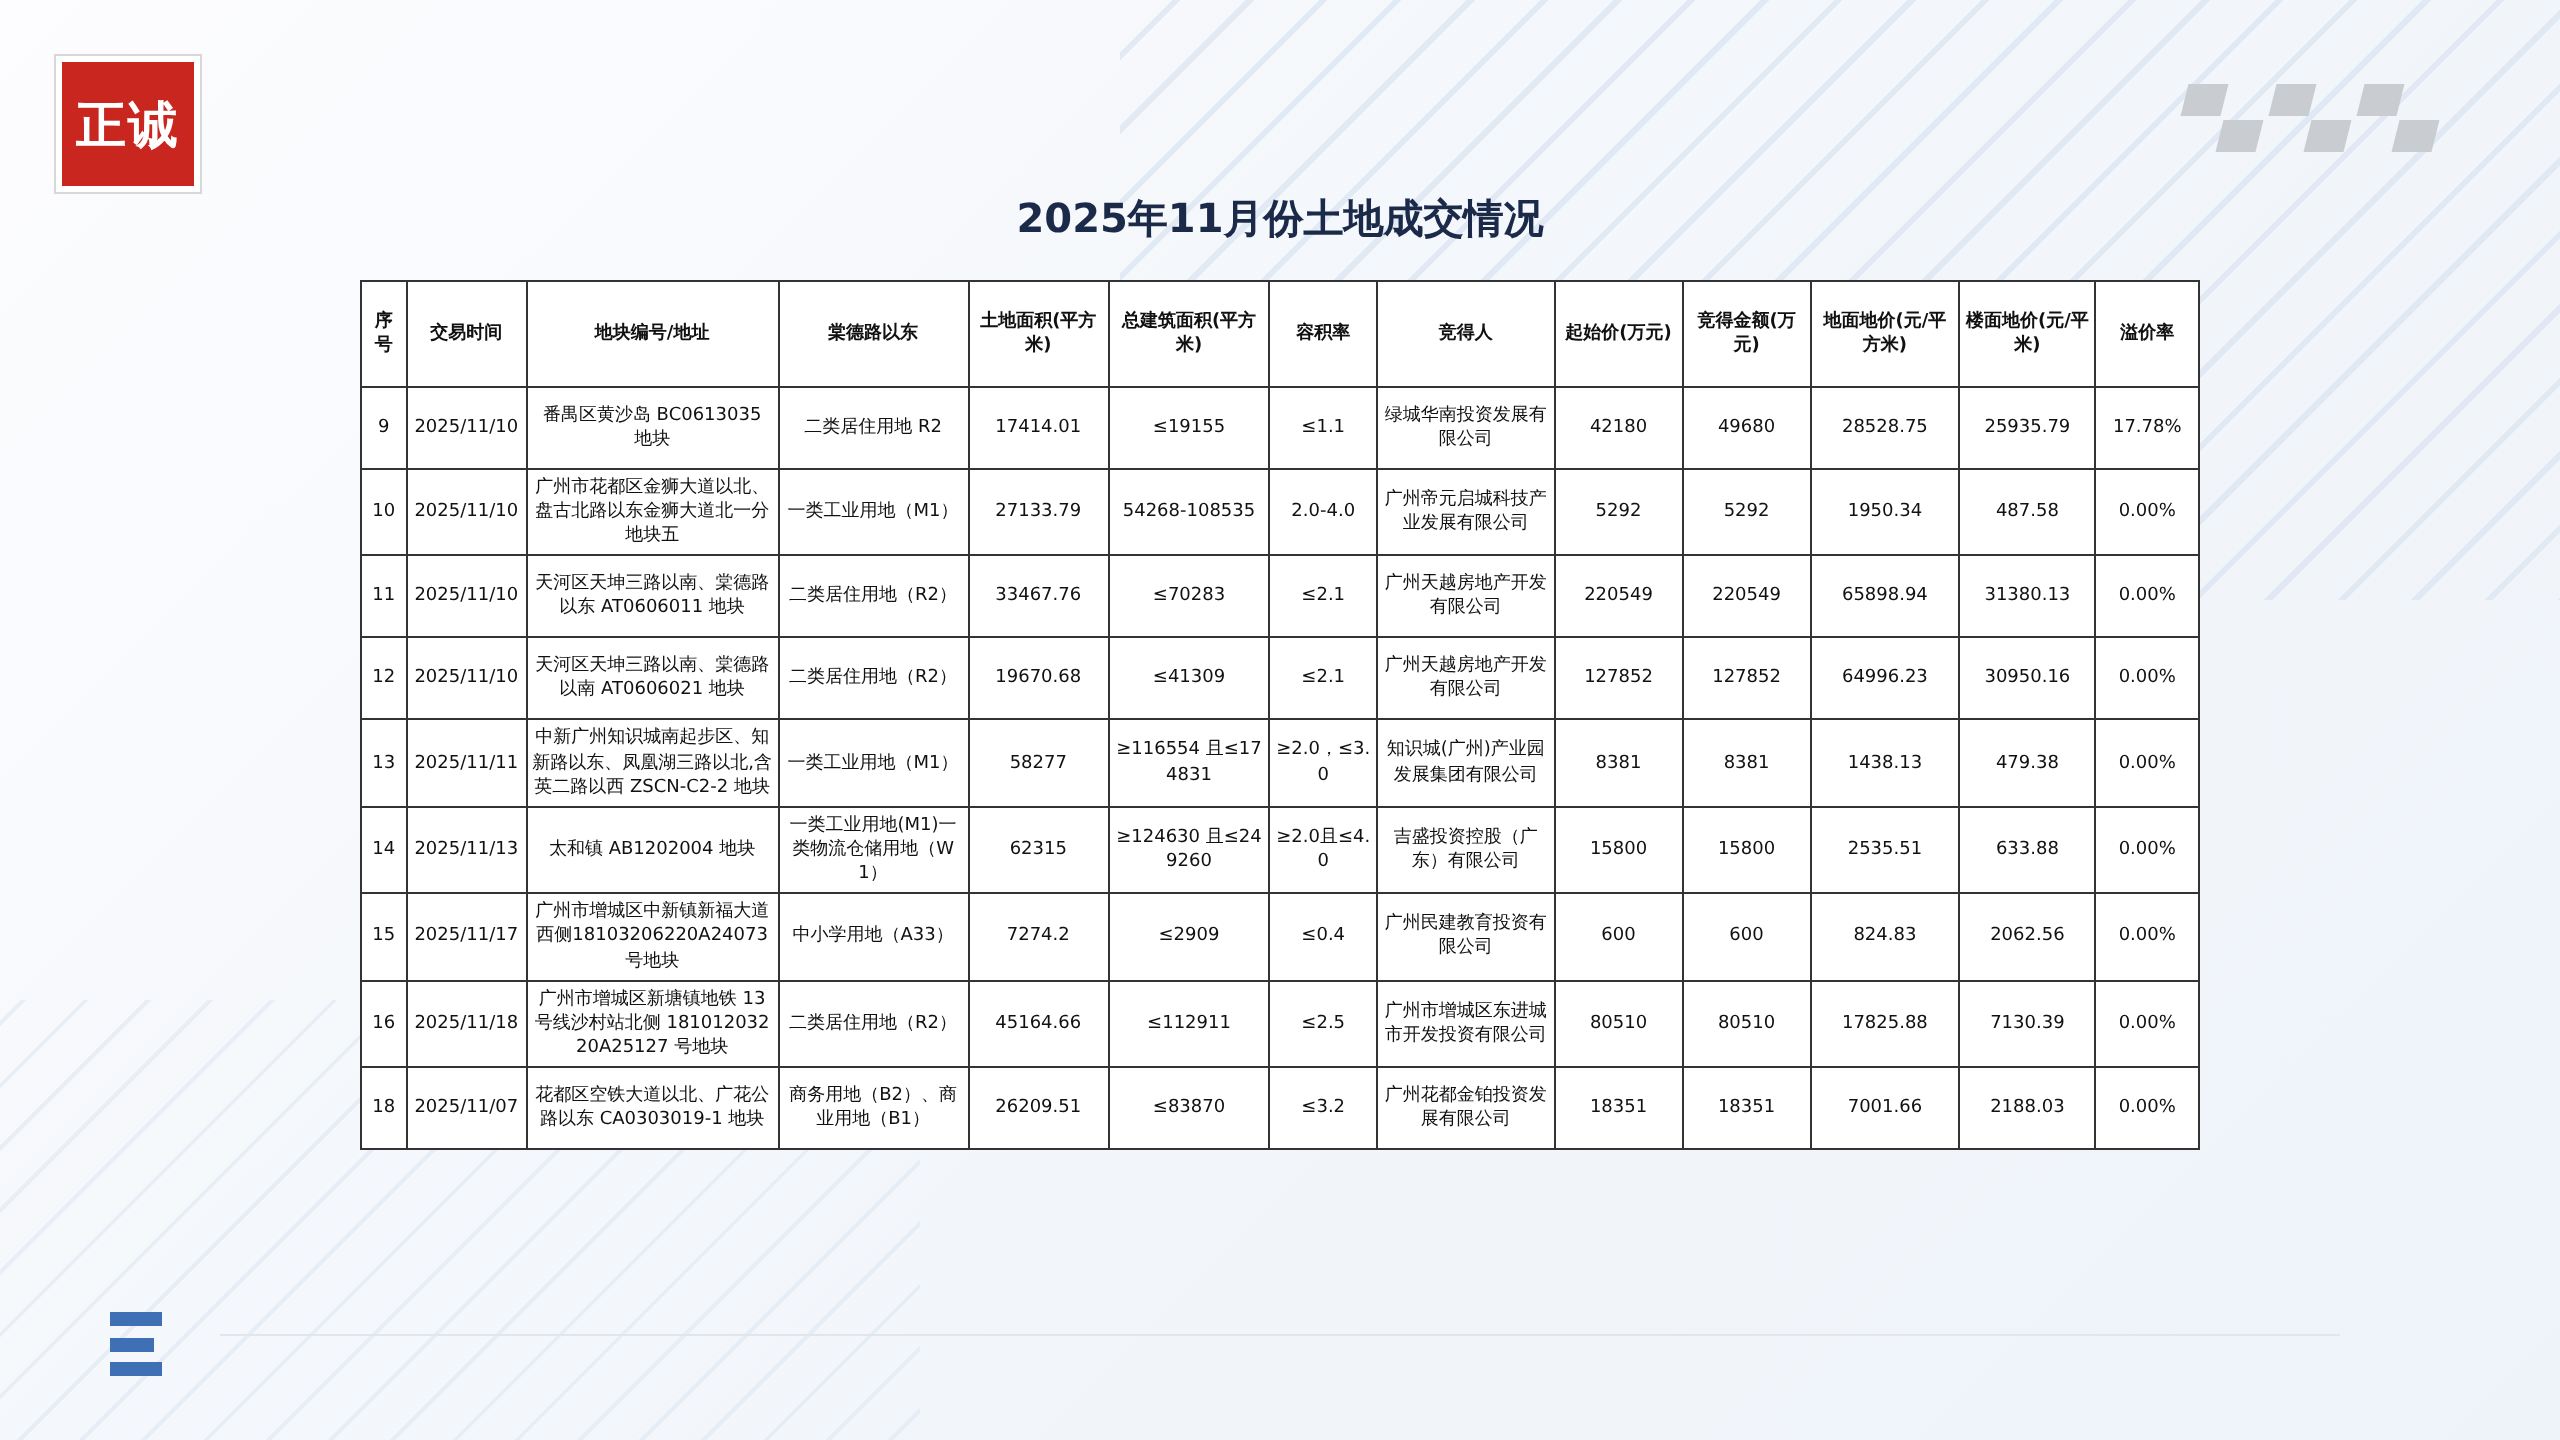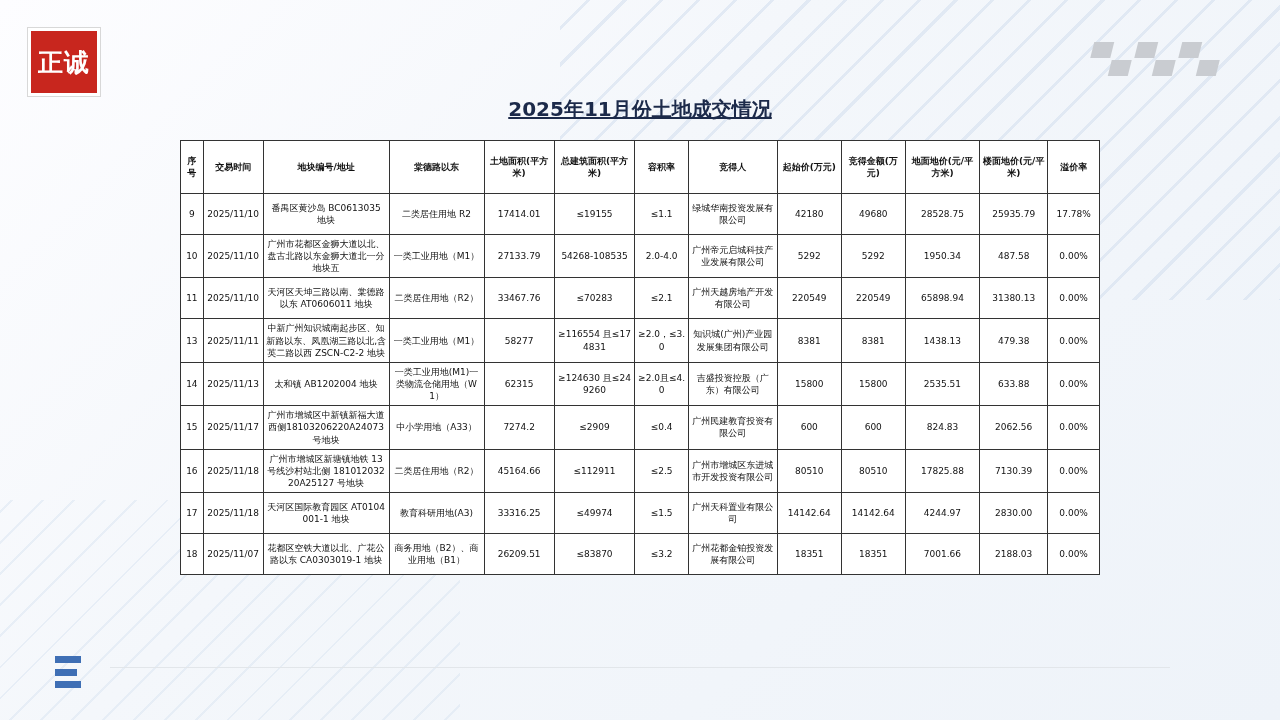--- a/index.html
+++ b/index.html
@@ -135,21 +135,20 @@
   .title {
     position: absolute;
     top: 96px;
     left: 0;
     width: 100%;
     text-align: center;
     font-size: 20px;
     font-weight: bold;
     color: #1c2a4a;
     font-family: "DejaVu Sans", "Liberation Sans", sans-serif;
-    text-decoration: underline;
   }
 
   .table-wrap {
     position: absolute;
     left: 180px;
     top: 140px;
     width: 992px;
   }
   table.land {
     border-collapse: collapse;
@@ -297,20 +296,35 @@
           <td>≤70283</td>
           <td>≤2.1</td>
           <td>广州天越房地产开发有限公司</td>
           <td>220549</td>
           <td>220549</td>
           <td>65898.94</td>
           <td>31380.13</td>
           <td>0.00%</td>
         </tr>
         <tr>
+          <td>12</td>
+          <td>2025/11/10</td>
+          <td>天河区天坤三路以南、棠德路以南 AT0606021 地块</td>
+          <td>二类居住用地（R2）</td>
+          <td>19670.68</td>
+          <td>≤41309</td>
+          <td>≤2.1</td>
+          <td>广州天越房地产开发有限公司</td>
+          <td>127852</td>
+          <td>127852</td>
+          <td>64996.23</td>
+          <td>30950.16</td>
+          <td>0.00%</td>
+        </tr>
+        <tr>
           <td>13</td>
           <td>2025/11/11</td>
           <td>中新广州知识城南起步区、知新路以东、凤凰湖三路以北,含英二路以西 ZSCN-C2-2 地块</td>
           <td>一类工业用地（M1）</td>
           <td>58277</td>
           <td>≥116554 且≤174831</td>
           <td>≥2.0，≤3.0</td>
           <td>知识城(广州)产业园发展集团有限公司</td>
           <td>8381</td>
           <td>8381</td>
@@ -357,35 +371,20 @@
           <td>≤112911</td>
           <td>≤2.5</td>
           <td>广州市增城区东进城市开发投资有限公司</td>
           <td>80510</td>
           <td>80510</td>
           <td>17825.88</td>
           <td>7130.39</td>
           <td>0.00%</td>
         </tr>
         <tr>
-          <td>17</td>
-          <td>2025/11/18</td>
-          <td>天河区国际教育园区 AT0104001-1 地块</td>
-          <td>教育科研用地(A3)</td>
-          <td>33316.25</td>
-          <td>≤49974</td>
-          <td>≤1.5</td>
-          <td>广州天科置业有限公司</td>
-          <td>14142.64</td>
-          <td>14142.64</td>
-          <td>4244.97</td>
-          <td>2830.00</td>
-          <td>0.00%</td>
-        </tr>
-        <tr>
           <td>18</td>
           <td>2025/11/07</td>
           <td>花都区空铁大道以北、广花公路以东 CA0303019-1 地块</td>
           <td>商务用地（B2）、商业用地（B1）</td>
           <td>26209.51</td>
           <td>≤83870</td>
           <td>≤3.2</td>
           <td>广州花都金铂投资发展有限公司</td>
           <td>18351</td>
           <td>18351</td>

